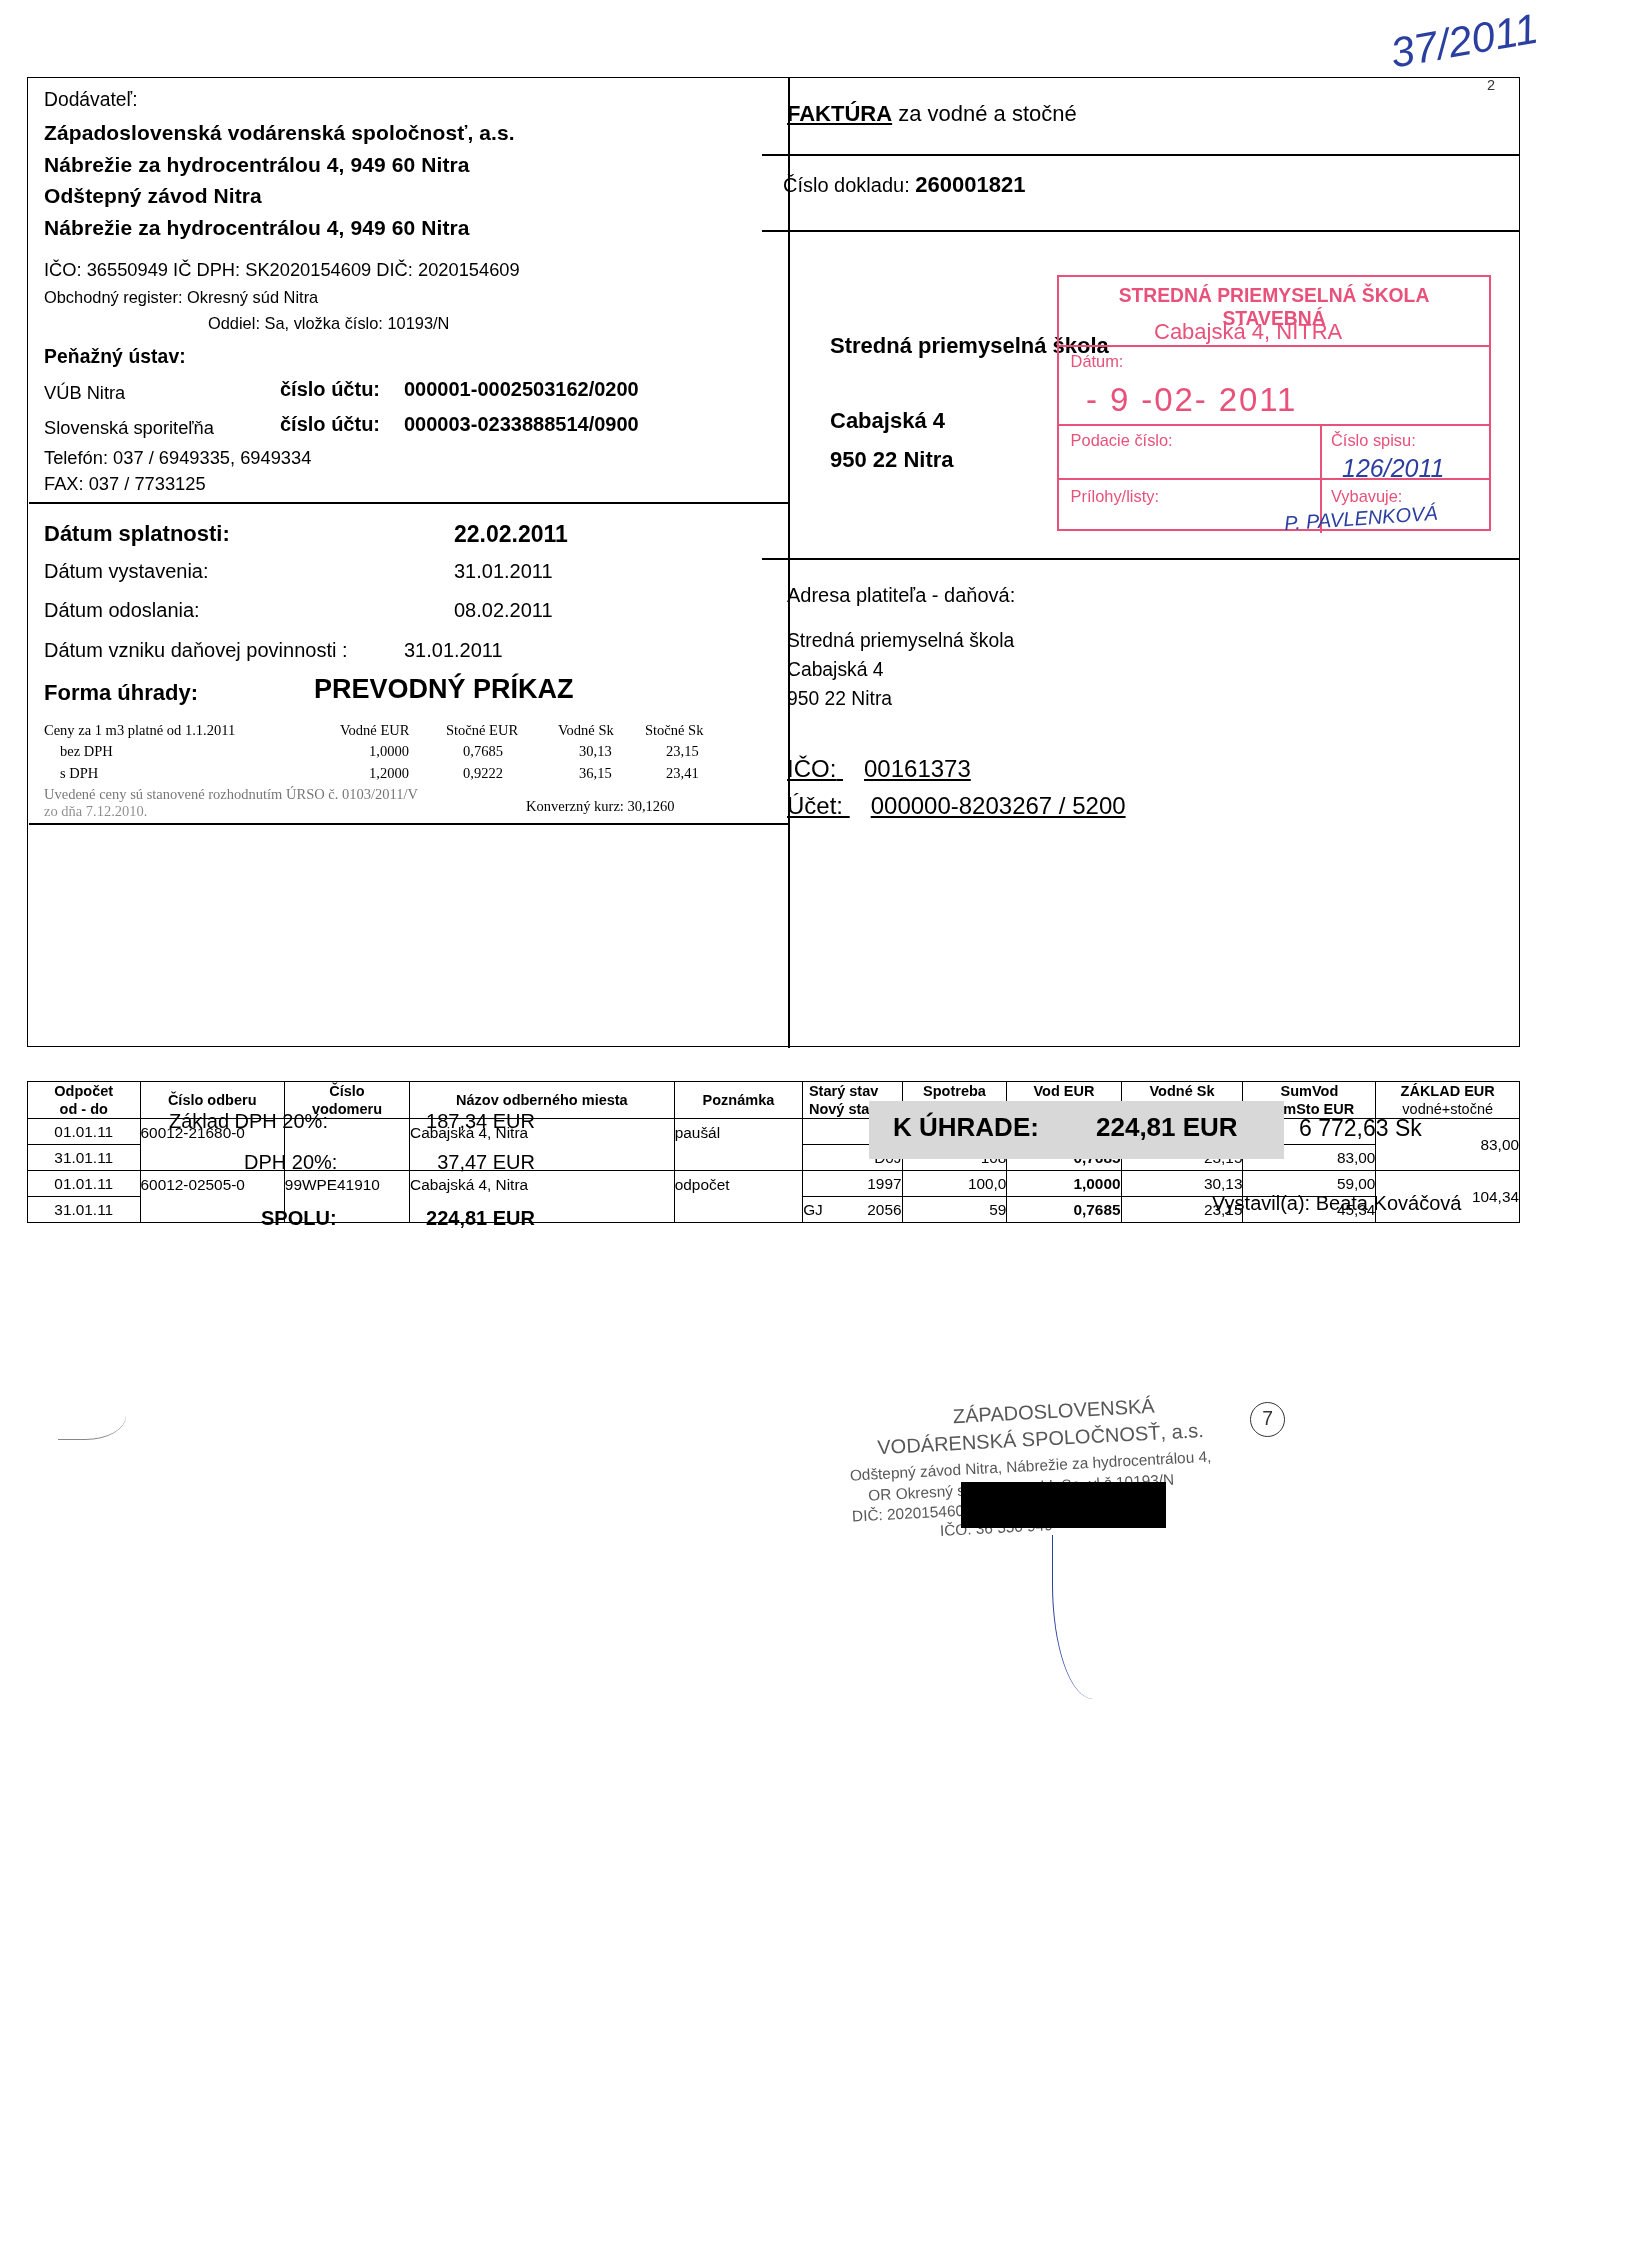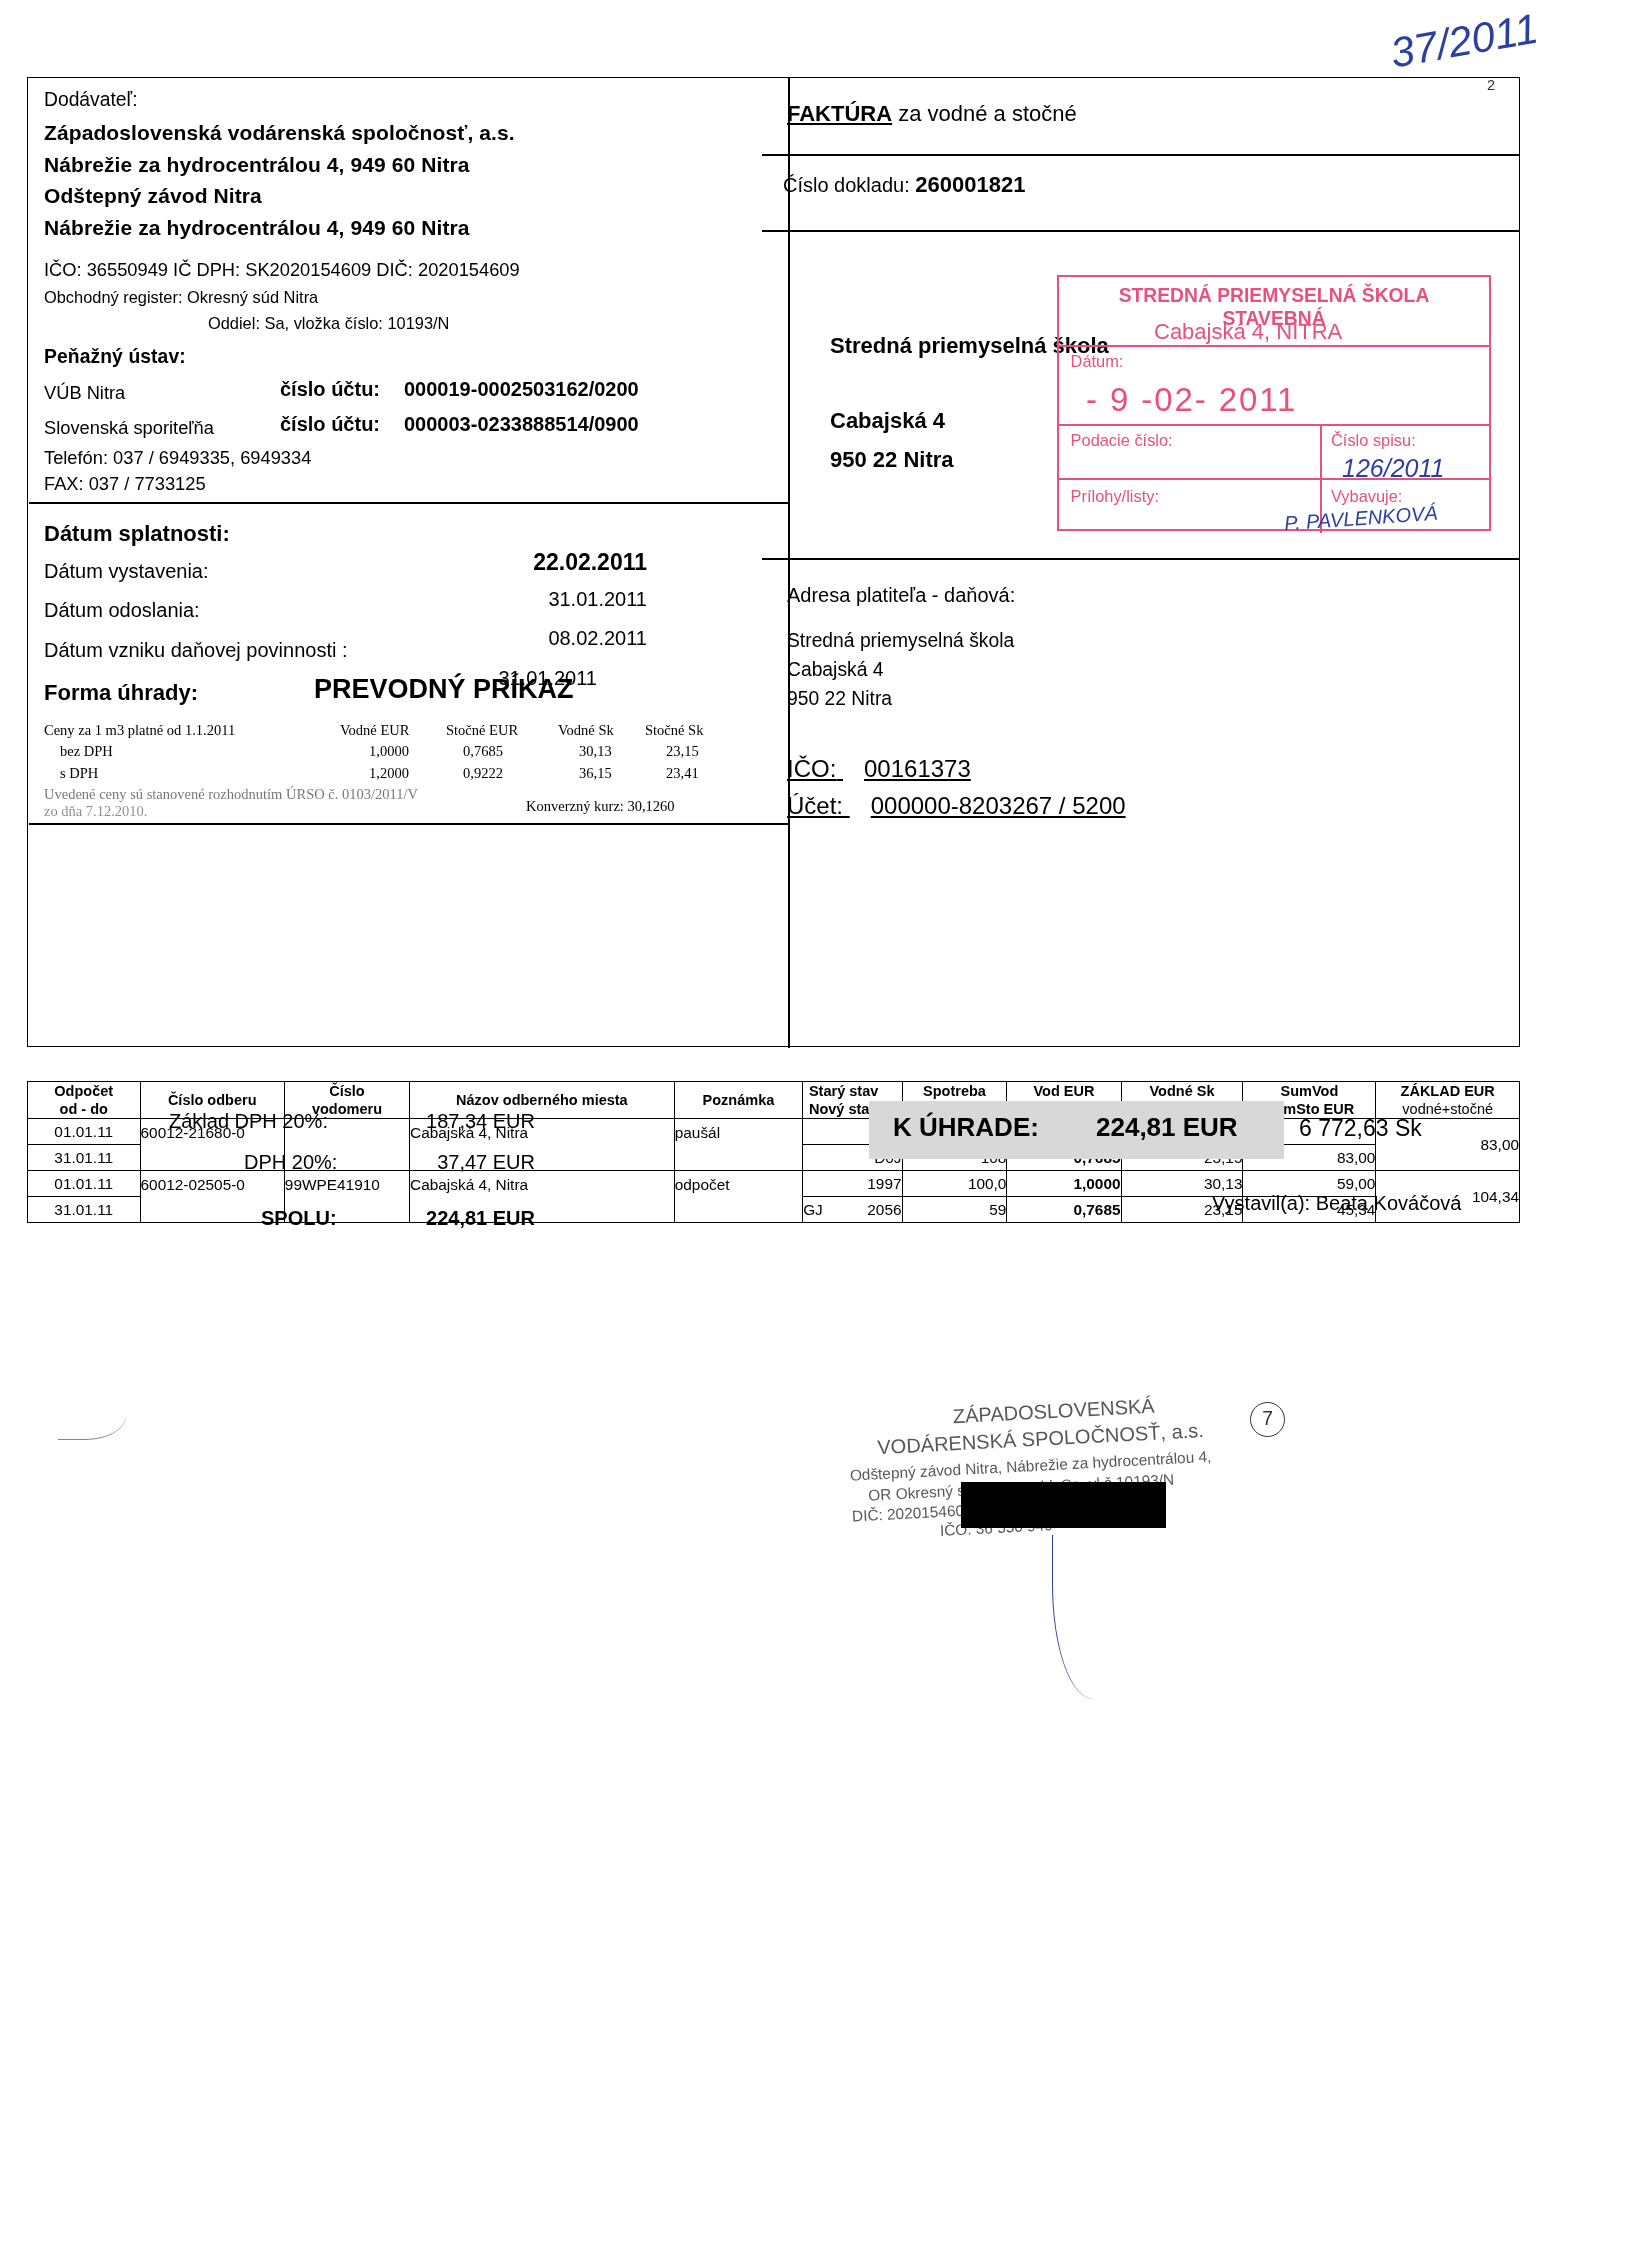--- a/index.html
+++ b/index.html
@@ -21,21 +21,21 @@
   
   .sup-label{position:absolute;left:44px;top:89px;font-size:19.3px;}
   .sup-name{position:absolute;left:44px;font-weight:bold;font-size:21px;letter-spacing:0.1px;}
   .sup-small{position:absolute;left:44px;font-size:18.3px;}
   .sup-small2{position:absolute;font-size:16.4px;}
   .bold{font-weight:bold;}
   
   .hsep{position:absolute;left:29px;width:760px;height:1.9px;background:#000;}
   
   .dt-label{position:absolute;left:44px;font-size:20px;}
-  .dt-val{position:absolute;font-size:20px;text-align:right;width:193px;margin-top:28px;}
+  .dt-val{position:absolute;font-size:20px;text-align:left;width:193px;}
   
   .fak-title{position:absolute;left:787px;top:101px;font-size:22px;}
   .fak-title b{font-weight:bold;text-decoration:underline;}
   .doc-no{position:absolute;left:783px;top:172px;font-size:20px;}
   .doc-no b{font-size:22px;}
   .cust-name{position:absolute;left:830px;top:333px;font-size:22px;font-weight:bold;}
   .cust-l2{position:absolute;left:830px;top:408px;font-size:22px;font-weight:bold;}
   .cust-l3{position:absolute;left:830px;top:447px;font-size:22px;font-weight:bold;}
   .payer-h{position:absolute;left:787px;top:584px;font-size:20px;}
   .payer-l{position:absolute;left:787px;font-size:19.3px;}
@@ -103,21 +103,21 @@
   <div class="sup-name" style="top:153px">Nábrežie za hydrocentrálou 4, 949 60 Nitra</div>
   <div class="sup-name" style="top:184px">Odštepný závod Nitra</div>
   <div class="sup-name" style="top:216px">Nábrežie za hydrocentrálou 4, 949 60 Nitra</div>
   <div class="sup-small" style="top:259px">IČO: 36550949     IČ DPH: SK2020154609     DIČ: 2020154609</div>
   <div class="sup-small2" style="left:44px;top:288px">Obchodný register: Okresný súd Nitra</div>
   <div class="sup-small2" style="left:208px;top:314px">Oddiel: Sa, vložka číslo: 10193/N</div>
 
   <div class="sup-name" style="top:346px;font-size:19.3px">Peňažný ústav:</div>
   <div class="sup-small" style="top:382px">VÚB Nitra</div>
   <div class="sup-small bold" style="left:280px;top:378px;font-size:20px">číslo účtu:</div>
-  <div class="sup-small bold" style="left:404px;top:378px;font-size:20px">000019-0002503162/0200</div>
+  <div class="sup-small bold" style="left:404px;top:378px;font-size:20px">000001-0002503162/0200</div>
   <div class="sup-small" style="top:417px">Slovenská sporiteľňa</div>
   <div class="sup-small bold" style="left:280px;top:413px;font-size:20px">číslo účtu:</div>
   <div class="sup-small bold" style="left:404px;top:413px;font-size:20px">000003-0233888514/0900</div>
   <div class="sup-small" style="top:447px">Telefón: 037 / 6949335, 6949334</div>
   <div class="sup-small" style="top:473px">FAX: 037 / 7733125</div>
 
   <div class="hsep" style="top:502px"></div>
   <div class="hsep" style="top:823px"></div>
 
   <div class="dt-label bold" style="top:521px;font-size:22px">Dátum splatnosti:</div>

